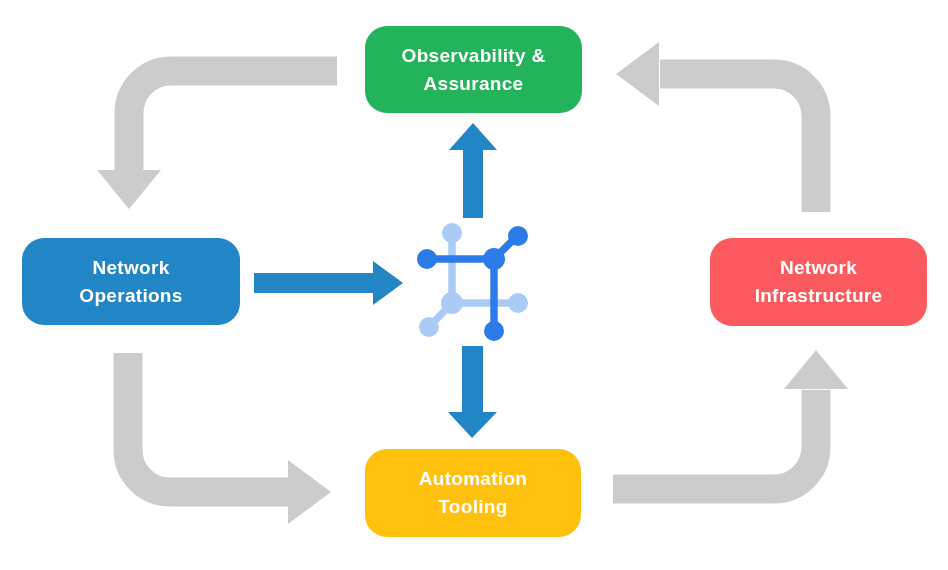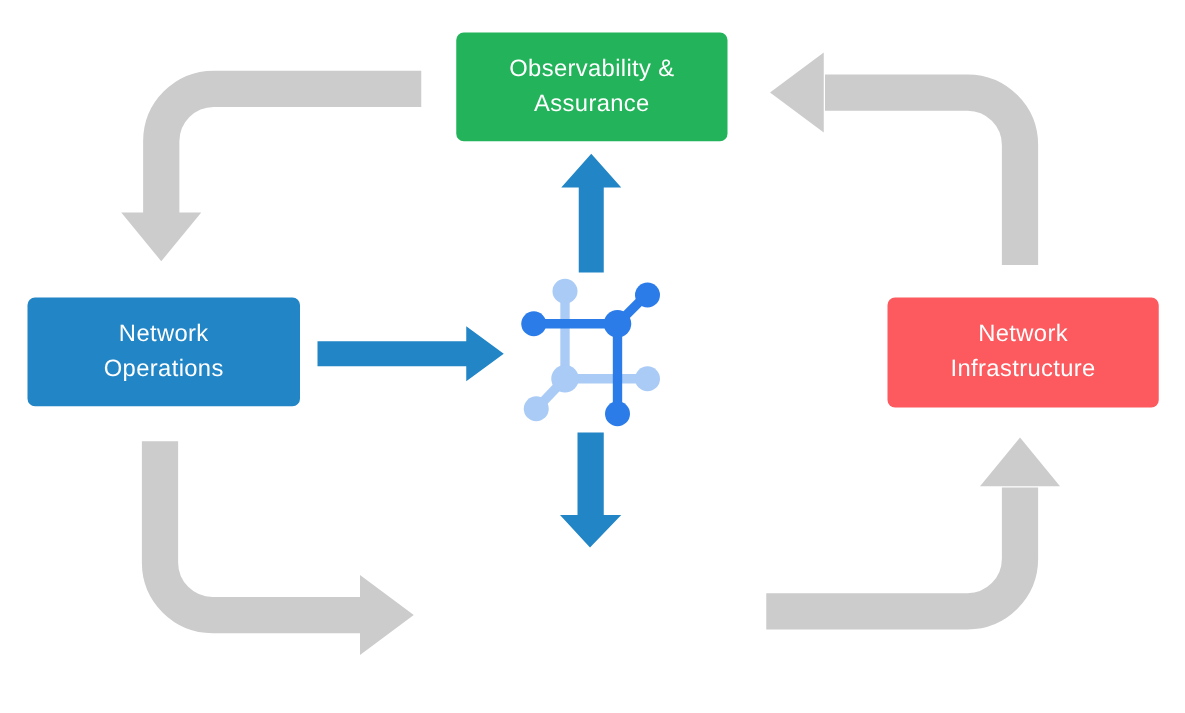--- a/index.html
+++ b/index.html
@@ -25,28 +25,28 @@
   .gray-arrow-head { fill: var(--gray-arrow); stroke: none; }
   .blue-arrow      { fill: var(--blue-arrow); stroke: none; }
 
   .icon-light-line { stroke: var(--icon-light-blue); stroke-width: 7.5; stroke-linecap: round; fill: none; }
   .icon-light-dot  { fill: var(--icon-light-blue); stroke: none; }
   .icon-dark-line  { stroke: var(--icon-dark-blue); stroke-width: 7.5; stroke-linecap: round; fill: none; }
   .icon-dark-dot   { fill: var(--icon-dark-blue); stroke: none; }
 
   .node {
     position: absolute;
-    border-radius: 6px;
+    border-radius: 22px;
     display: flex;
     align-items: center;
     justify-content: center;
     text-align: center;
     color: var(--label-text, #ffffff);
     font-size: 19px;
-    font-weight: 400;
+    font-weight: 700;
     line-height: 1.45;
     letter-spacing: 0.3px;
   }
   .node span { white-space: pre-line; }
 
   .node-observability  { left: 365px; top: 26px;  width: 217px; height: 87px; background: var(--green);  }
   .node-operations     { left: 22px;  top: 238px; width: 218px; height: 87px; background: var(--blue);   }
   .node-infrastructure { left: 710px; top: 238px; width: 217px; height: 88px; background: var(--red);    }
   .node-automation     { left: 365px; top: 449px; width: 216px; height: 88px; background: var(--yellow); }
 </style>
@@ -109,14 +109,18 @@
   <div class="node node-operations">
     <span>Network
 Operations</span>
   </div>
 
   <div class="node node-infrastructure">
     <span>Network
 Infrastructure</span>
   </div>
 
+  <div class="node node-automation">
+    <span>Automation
+Tooling</span>
+  </div>
 
 </div>
 
 </body></html>

